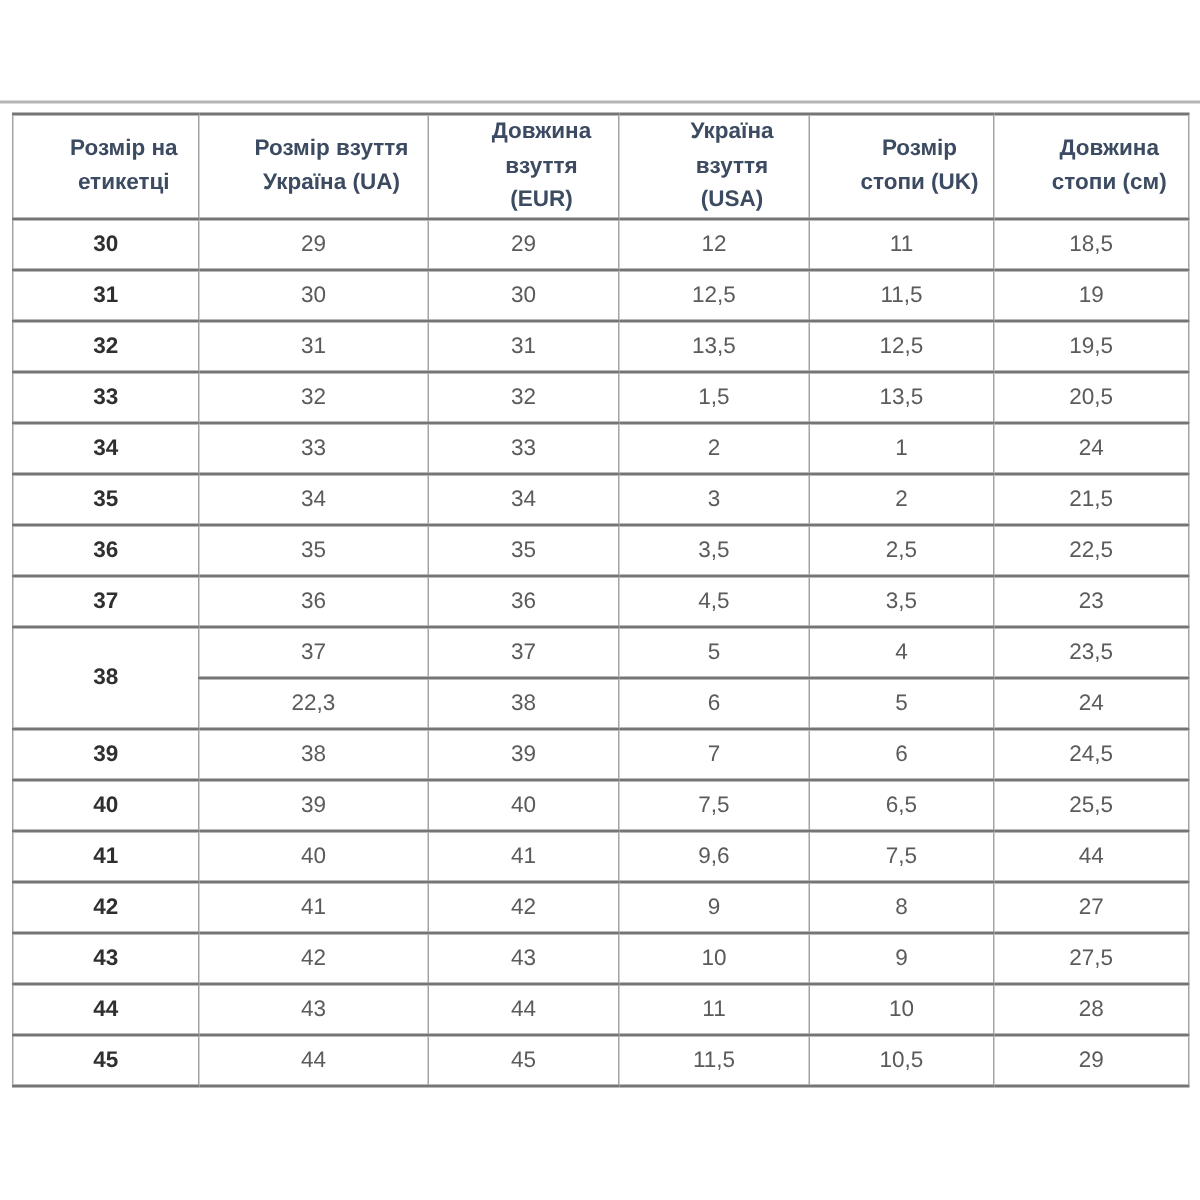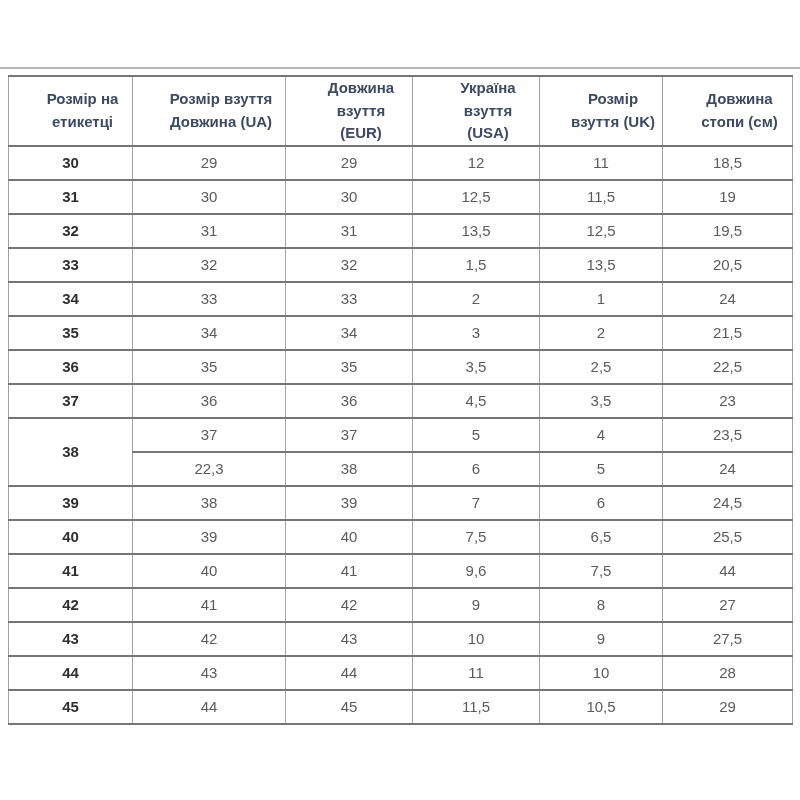--- a/index.html
+++ b/index.html
@@ -73,24 +73,24 @@
       <col style="width:124px">
       <col style="width:153px">
       <col style="width:127px">
       <col style="width:127px">
       <col style="width:123px">
       <col style="width:130px">
     </colgroup>
     <thead>
       <tr>
         <th>Розмір на етикетці</th>
-        <th>Розмір взуття Довжина (UA)</th>
+        <th>Розмір взуття Україна (UA)</th>
         <th>Довжина взуття (EUR)</th>
         <th>Україна взуття (USA)</th>
-        <th>Розмір взуття (UK)</th>
+        <th>Розмір стопи (UK)</th>
         <th>Довжина стопи (см)</th>
       </tr>
     </thead>
     <tbody>
         <tr>
           <td class="label-cell" rowspan="1">30</td>
           <td>29</td>
           <td>29</td>
           <td>12</td>
           <td>11</td>

